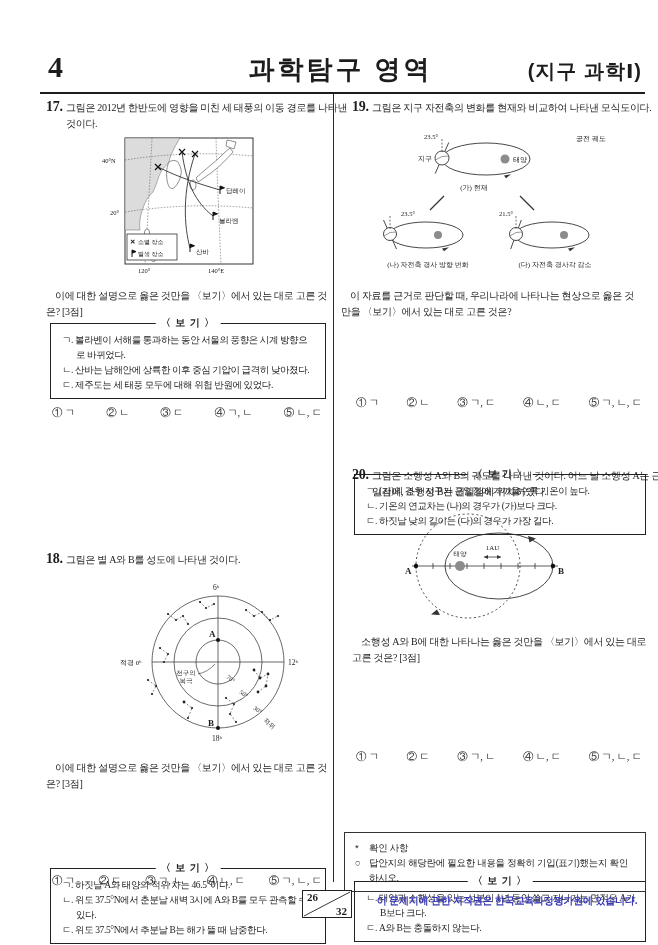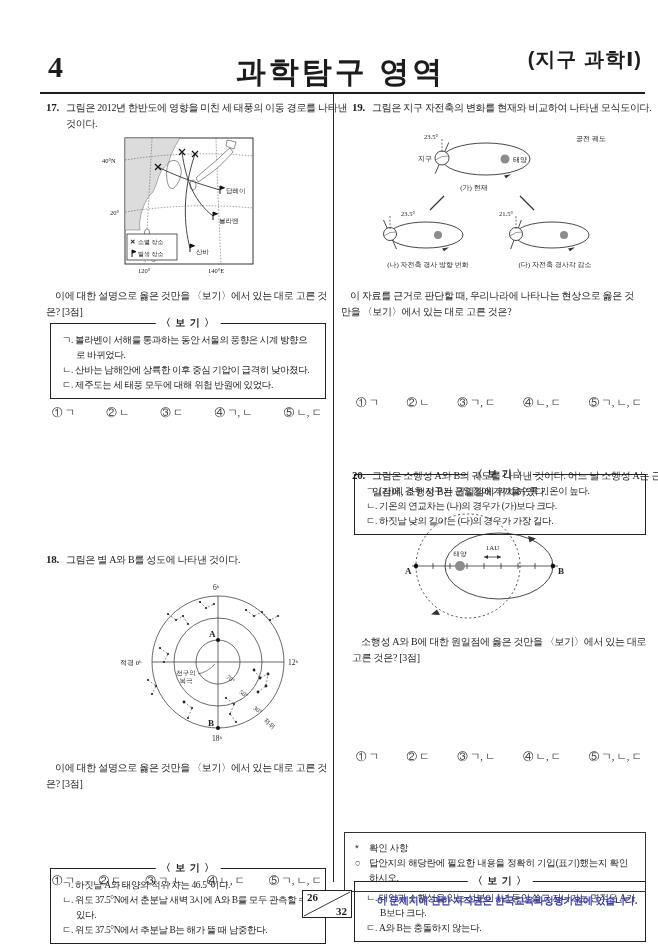--- a/index.html
+++ b/index.html
@@ -1,27 +1,27 @@
 <!DOCTYPE html>
 <html><head>
 <meta charset="utf-8">
 <style>
   html,body{margin:0;padding:0;background:#e8e8e8;}
   .page{position:relative;width:658px;height:945px;background:#ffffff;margin:0 auto;overflow:hidden;
         font-family:"Liberation Serif","DejaVu Serif",serif;color:#1c1c1c;}
   .abs{position:absolute;}
   
   .pagefol{font-size:30px;font-weight:bold;}
-  .doctitle{font-family:"Liberation Sans","DejaVu Sans",sans-serif;font-weight:bold;font-size:30px;letter-spacing:3px;text-align:center;padding-left:23px;}
+  .doctitle{font-family:"Liberation Sans","DejaVu Sans",sans-serif;font-weight:bold;font-size:26px;letter-spacing:3px;text-align:center;padding-left:23px;}
   .subject{font-family:"Liberation Sans","DejaVu Sans",sans-serif;font-weight:bold;font-size:20px;letter-spacing:1px;}
   .hrule{height:2px;background:#1c1c1c;}
   .vdiv{width:1px;background:#2a2a2a;}
   
   .stem{font-size:10px;line-height:16px;letter-spacing:-0.3px;padding-left:20px;}
-  .qnum{position:absolute;left:0;top:-1px;font-weight:bold;font-size:11px;}
+  .qnum{position:absolute;left:0;top:-1px;font-weight:bold;font-size:14px;}
   .qtext{font-size:10px;line-height:16px;letter-spacing:-0.3px;text-indent:9px;}
   
   .bogi{border:1.2px solid #222;position:relative;padding:9px 9px 5px 11px;background:#fff;}
   .bogi-title{position:absolute;top:-8px;left:50%;transform:translateX(-50%);background:#fff;
               padding:0 5px;font-size:10px;font-weight:bold;letter-spacing:1px;white-space:nowrap;}
   .bi{font-size:9.5px;line-height:15px;letter-spacing:-0.4px;padding-left:14px;text-indent:-14px;}
   
   .choices{display:flex;justify-content:space-between;font-size:10.5px;letter-spacing:-0.2px;align-items:center;}
   .choices span{white-space:nowrap;}
   
@@ -36,21 +36,21 @@
              letter-spacing:-0.2px;text-align:center;}
   svg text{font-family:"Liberation Serif","DejaVu Serif",serif;fill:#1c1c1c;}
 </style>
 </head>
 <body>
 
 <div class="page">
 
   <div class="abs pagefol" style="left:48px;top:50px;">4</div>
   <div class="abs doctitle" style="left:0;right:0;top:52px;">과학탐구 영역</div>
-  <div class="abs subject" style="right:16px;top:46px;text-align:right;">(지구 과학Ⅰ)</div>
+  <div class="abs subject" style="right:16px;top:58px;text-align:right;">(지구 과학Ⅰ)</div>
   <div class="abs hrule" style="left:40px;top:92px;width:605px;"></div>
   <div class="abs vdiv" style="left:333px;top:94px;height:788px;"></div>
 
   <div class="abs stem" style="left:46px;top:100px;width:284px;">
     <span class="qnum">17.</span>
     <span>그림은 2012년 한반도에 영향을 미친 세 태풍의 이동 경로를 나타낸 것이다.</span>
   </div>
 
   <svg class="abs" style="left:100px;top:136px;" width="168" height="142" viewBox="0 0 168 142">
     <rect x="25" y="2" width="128" height="126" fill="#ffffff" stroke="#333" stroke-width="1"></rect>
@@ -328,21 +328,21 @@
       <path d="M122,52 l4,-2 v4 z" fill="#333" stroke="none"></path>
       <path d="M139,52 l-4,-2 v4 z" fill="#333" stroke="none"></path>
     </g>
 
     <circle cx="54" cy="61" r="2.2" fill="#111"></circle>
     <circle cx="191" cy="61" r="2.2" fill="#111"></circle>
     <text x="43" y="69" font-size="9" font-weight="bold">A</text>
     <text x="196" y="69" font-size="9" font-weight="bold">B</text>
   </svg>
 
-  <div class="abs qtext" style="left:352px;top:634px;width:296px;">소행성 A와 B에 대한 원일점에 옳은 것만을 〈보기〉에서 있는 대로 고른 것은? [3점]</div>
+  <div class="abs qtext" style="left:352px;top:634px;width:296px;">소행성 A와 B에 대한 나타나는 옳은 것만을 〈보기〉에서 있는 대로 고른 것은? [3점]</div>
 
   <div class="abs bogi" style="left:354px;top:668px;width:270px;">
     <span class="bogi-title">〈 보 기 〉</span>
     <div class="bi">ㄴ. 태양과 소행성을 잇는 선분이 1년 동안 쓸고 지나가는 면적은 A가 B보다 크다.</div>
     <div class="bi">ㄷ. A와 B는 충돌하지 않는다.</div>
   </div>
 
   <div class="abs choices" style="left:356px;top:750px;width:286px;">
     <span>① ㄱ</span>
     <span>② ㄷ</span>

